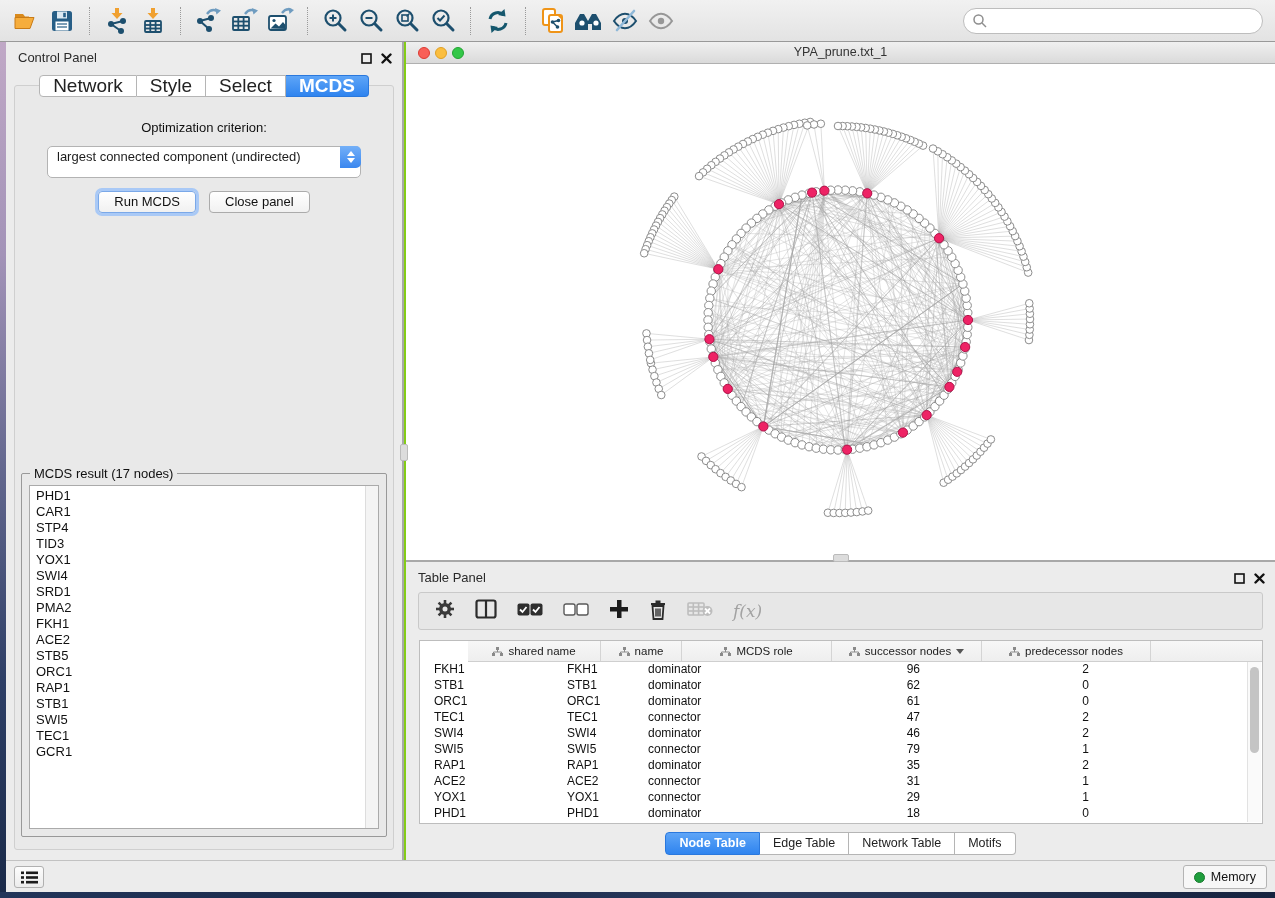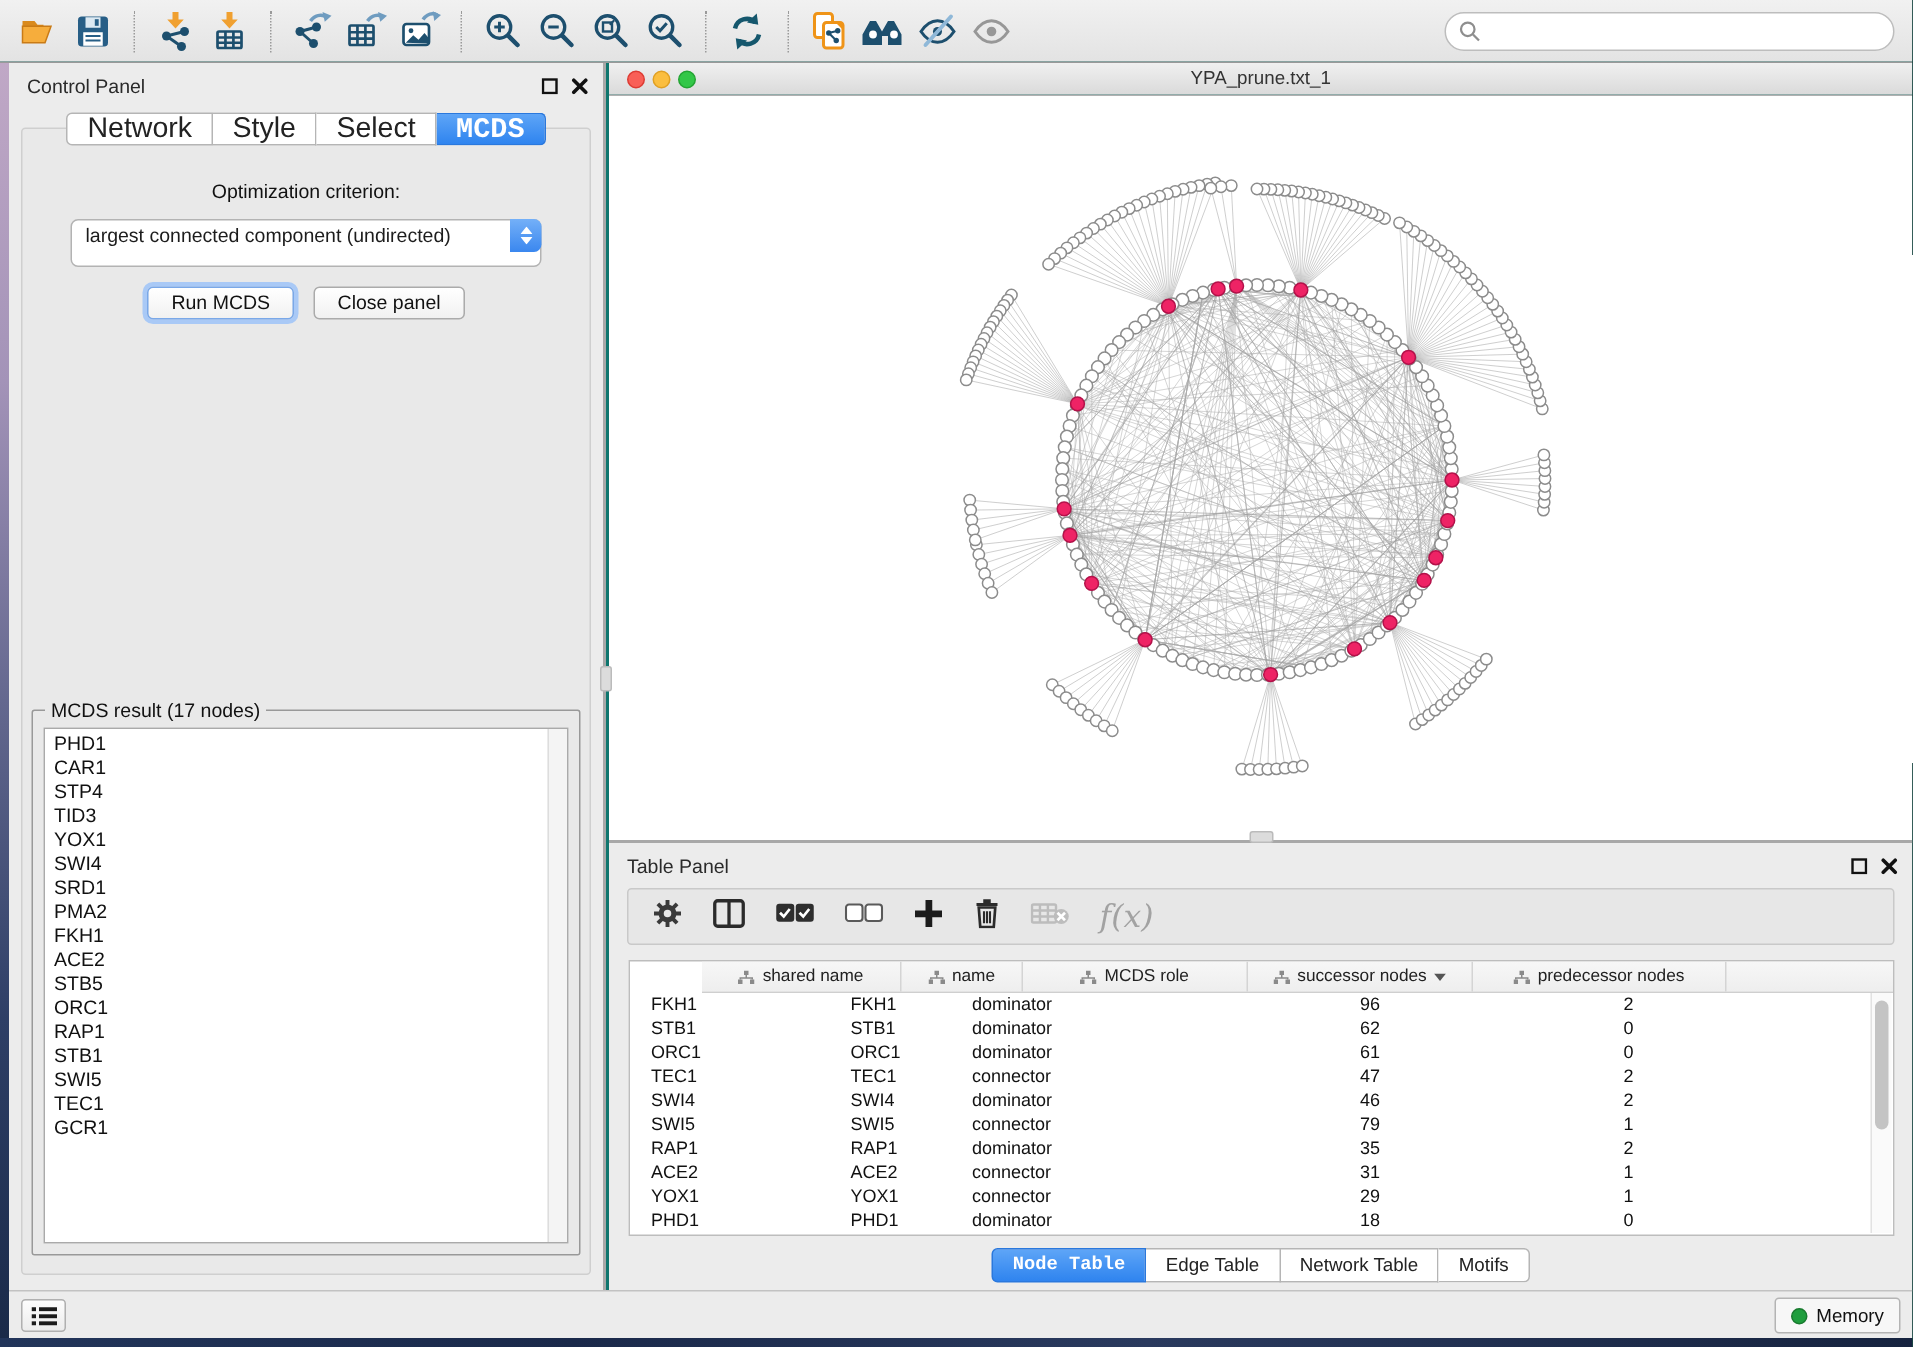--- a/index.html
+++ b/index.html
@@ -1,16 +1,16 @@
 <!DOCTYPE html>
 <html><head>
 <meta charset="utf-8">
 <style>
   html,body{margin:0;padding:0;background:#222;}
-  .screen{position:relative;width:1275px;height:898px;overflow:hidden;background:#0f766e;
+  .screen{position:relative;width:1275px;height:898px;overflow:hidden;background:#84cc16;
           font-family:"Liberation Sans",sans-serif;color:#1c1c1c;}
   
   .toolbar{position:absolute;left:0;top:0;width:1275px;height:42px;box-sizing:border-box;
            background:linear-gradient(#f1f1f1,#e3e3e3);border-bottom:1px solid #999;
            display:flex;align-items:center;padding:0 8px;}
   .tbtn{width:36px;height:32px;display:flex;align-items:center;justify-content:center;border-radius:4px;}
   .tsep{width:0;height:28px;border-left:1px dotted #9a9a9a;margin:0 9px;}
   .search-wrap{margin-left:auto;position:relative;margin-right:4px;}
   .search-input{width:300px;height:26px;box-sizing:border-box;border:1px solid #bdbdbd;border-radius:14px;
                 background:#fff;padding:0 10px 0 28px;font-size:13px;outline:none;
@@ -24,21 +24,21 @@
   
   .control-panel{position:absolute;left:6px;top:42px;width:398px;height:818px;box-sizing:border-box;
                  background:#ececec;border-right:2px solid #a8a8a8;}
   .panel-title{position:absolute;left:12px;top:8px;font-size:13px;color:#2a2a2a;}
   .win-ctrls{position:absolute;right:10px;top:8px;display:flex;gap:9px;align-items:center;}
   .cp-tabs{position:absolute;left:0;right:0;top:33px;display:flex;justify-content:center;z-index:3;}
   .seg{height:20px;line-height:20px;padding:0 13px;background:#fff;border:1px solid #b5b5b5;border-left:none;
        font-size:19px;color:#222;cursor:default;}
   .seg:first-child{border-left:1px solid #b5b5b5;border-radius:4px 0 0 4px;}
   .seg:last-child{border-radius:0 4px 4px 0;}
-  .seg.active{background:linear-gradient(#5ea5f7,#2f84ef);border-color:#2a78dd;color:#fff;font-weight:bold;font-family:Liberation Mono, monospace;}
+  .seg.active{background:linear-gradient(#5ea5f7,#2f84ef);border-color:#2a78dd;color:#fff;font-weight:bold;}
   .cp-content{position:absolute;left:8px;right:8px;top:43px;bottom:10px;background:#e9e9e9;
               border:1px solid #cfcfcf;border-radius:3px;}
   .opt-label{margin-top:34px;text-align:center;font-size:13px;color:#111;}
   .dropdown{position:relative;margin:11px auto 0;width:314px;height:32px;box-sizing:border-box;background:#fff;
             border:1px solid #b3b3b3;border-radius:5px;font-size:13px;line-height:20px;padding-left:9px;}
   .dd-step{position:absolute;right:-1px;top:-1px;width:21px;height:22px;border-radius:0 5px 5px 0;
            background:linear-gradient(#74b0f8,#3a87ef);display:flex;flex-direction:column;
            align-items:center;justify-content:center;gap:2px;}
   .btn-row{display:flex;justify-content:center;gap:13px;margin-top:13px;align-items:flex-end;}
   .btn{height:22px;line-height:20px;padding:0 15px;background:linear-gradient(#ffffff,#f1f1f1);
@@ -65,21 +65,21 @@
   .split-h{position:absolute;left:833px;top:554px;width:14px;height:6px;background:#dcdcdc;
            border:1px solid #bbb;border-radius:2px;z-index:2;}
   .split-v{position:absolute;left:400px;top:444px;width:6px;height:15px;background:#dcdcdc;
            border:1px solid #bbb;border-radius:2px;z-index:2;}
   
   .table-panel{position:absolute;left:406px;top:560px;width:869px;height:300px;box-sizing:border-box;
                background:#ececec;border-top:2px solid #a8a8a8;}
   .tp-toolbar{position:absolute;left:12px;right:12px;top:30px;height:38px;background:#e7e7e7;
               border:1px solid #c9c9c9;border-radius:3px;display:flex;align-items:center;gap:20px;
               padding:0 16px;box-sizing:border-box;}
-  .fx{font-family:"DejaVu Serif",serif;font-style:italic;font-size:21px;color:#a2a2a2;}
+  .fx{font-family:"DejaVu Serif",serif;font-style:italic;font-size:17px;color:#a2a2a2;}
   .tp-table{position:absolute;left:13px;right:12px;top:78px;bottom:36px;background:#fff;
             border:1px solid #bdbdbd;overflow:hidden;padding-left:48px;}
   .thead{display:flex;height:20px;background:linear-gradient(#f7f7f7,#eee);border-bottom:1px solid #cfcfcf;}
   .th{display:flex;align-items:center;justify-content:center;gap:5px;font-size:11.5px;color:#222;
       border-right:1px solid #d4d4d4;box-sizing:border-box;height:20px;}
   .tbody{position:absolute;left:0;right:14px;top:20px;bottom:0;}
   .tr{display:flex;height:16px;line-height:16px;font-size:12px;color:#111;}
   .td{box-sizing:border-box;overflow:hidden;white-space:nowrap;}
   .td.txt{padding-left:14px;}
   .td.num{text-align:right;padding-right:14px;}

